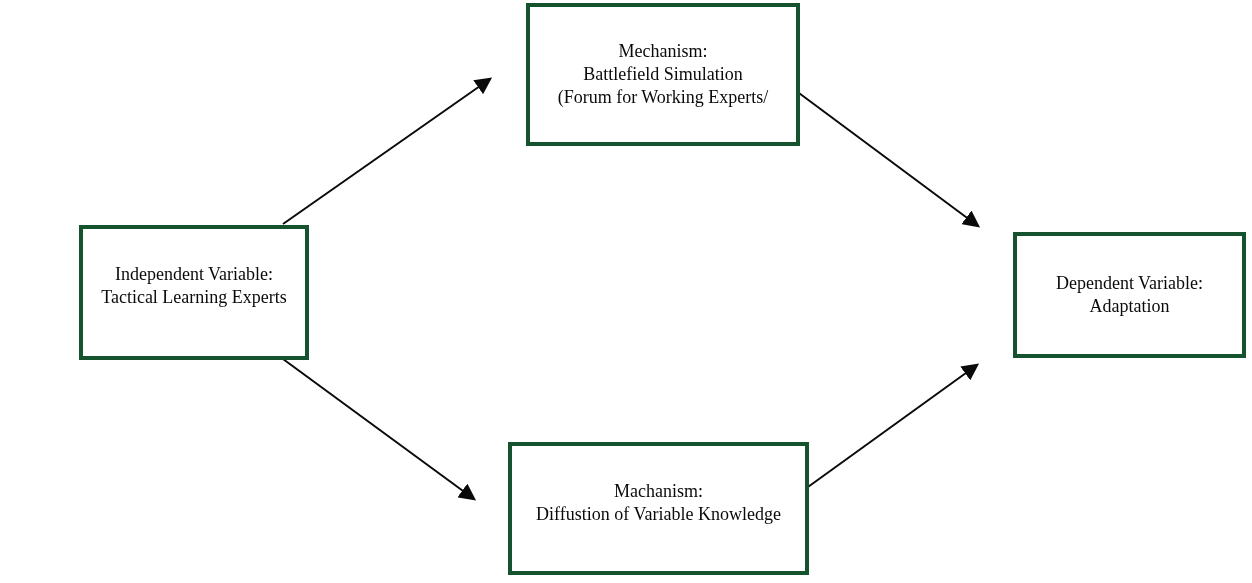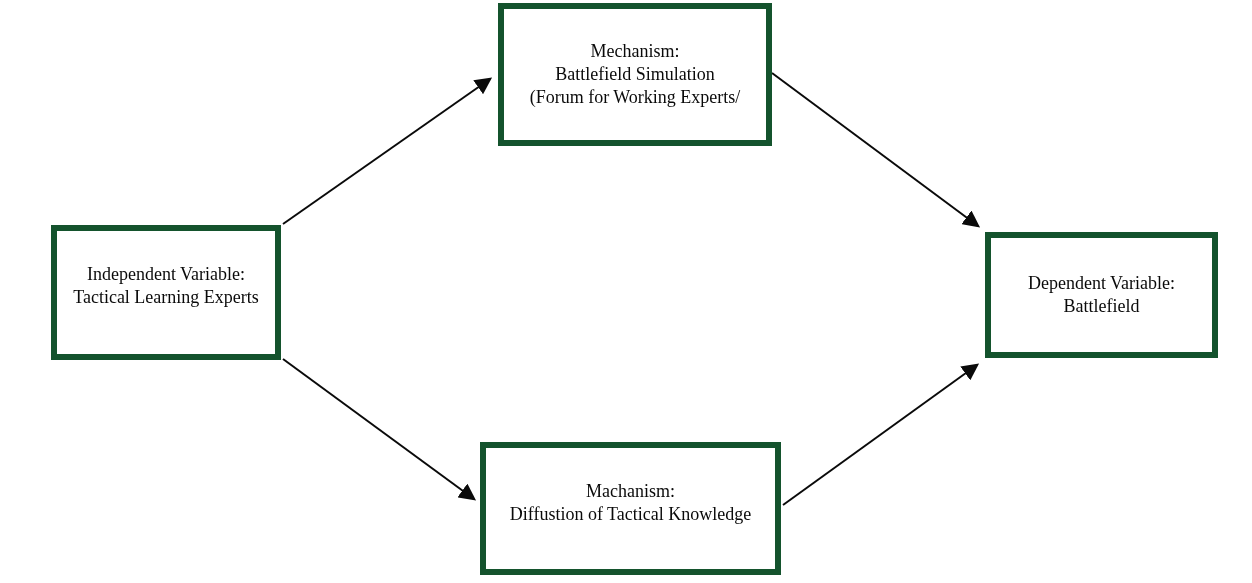--- a/index.html
+++ b/index.html
@@ -11,30 +11,31 @@
     position: relative;
     width: 1252px;
     height: 583px;
     background: #ffffff;
     font-family: "Liberation Serif", serif;
     color: #0a0a0a;
     overflow: hidden;
   }
   .node {
     position: absolute;
-    border: 6px solid #14532d;
+    border: 4px solid #14532d;
     background: #ffffff;
     display: flex;
     flex-direction: column;
     justify-content: center;
     align-items: center;
     text-align: center;
     font-size: 18px;
     line-height: 23px;
     box-sizing: border-box;
+    margin-left: 28px;
   }
   #node-independent {
     left: 51px; top: 225px; width: 230px; height: 135px;
     padding-bottom: 14px;
   }
   #node-mech-top {
     left: 498px; top: 3px; width: 274px; height: 143px;
   }
   #node-dependent {
     left: 985px; top: 232px; width: 233px; height: 126px; text-align: right;
@@ -75,21 +76,21 @@
   </div>
 
   <div class="node" id="node-mech-top">
     <div class="line">Mechanism:</div>
     <div class="line">Battlefield Simulation</div>
     <div class="line">(Forum for Working Experts/</div>
   </div>
 
   <div class="node" id="node-dependent">
     <div class="line">Dependent Variable:</div>
-    <div class="line">Battlefield</div>
+    <div class="line">Adaptation</div>
   </div>
 
   <div class="node" id="node-mech-bottom">
     <div class="line">Machanism:</div>
-    <div class="line">Diffustion of Tactical Knowledge</div>
+    <div class="line">Diffustion of Variable Knowledge</div>
   </div>
 
 </div>
 
 </body></html>

